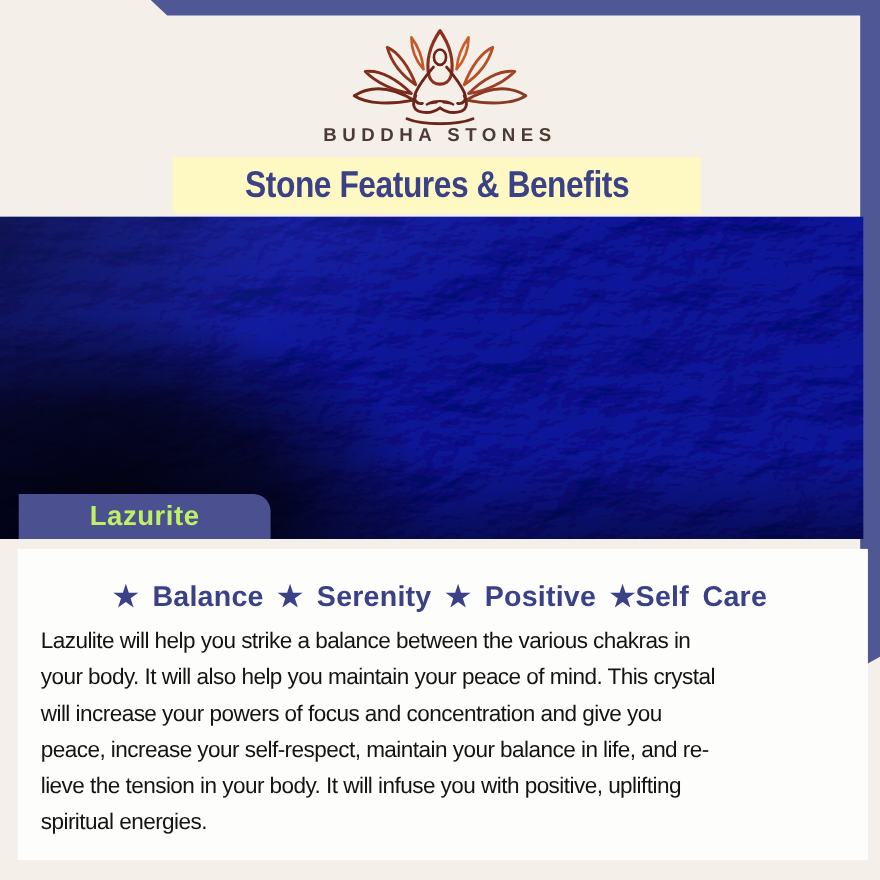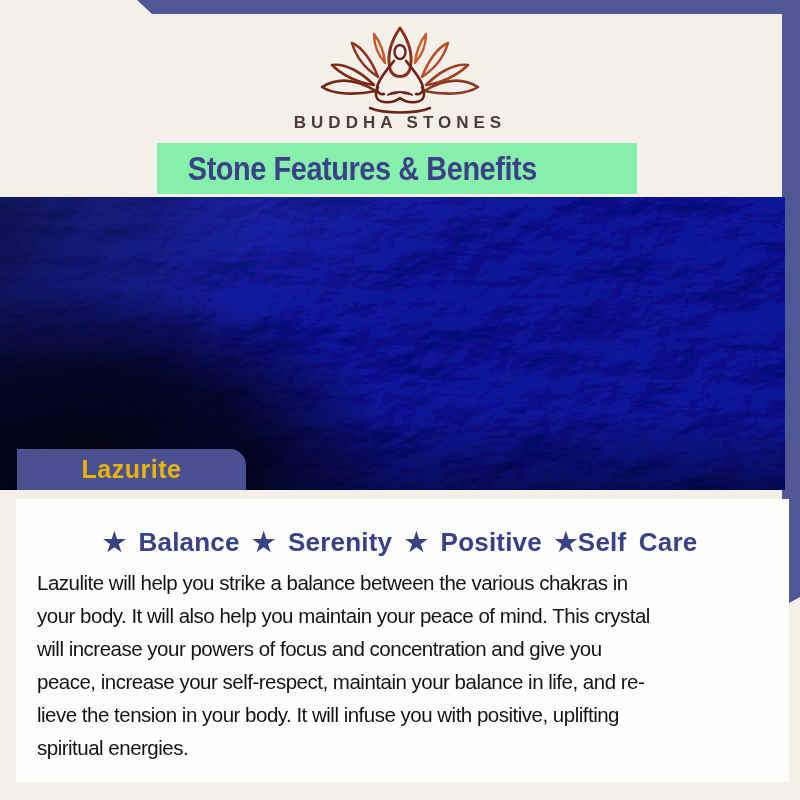--- a/index.html
+++ b/index.html
@@ -7,39 +7,39 @@
        background:#f5efe9;font-family:"Liberation Sans",sans-serif;}
   #frame-top-right{left:0;top:0;width:800px;height:800px;background:#4f5795;
     clip-path:polygon(137px 0,800px 0,800px 597px,782px 607px,782px 14px,152px 14px);}
 
   
   #logo{position:absolute;left:318px;top:24px;width:164px;height:90px;}
   #brand-name{position:absolute;left:0;top:113px;width:800px;text-align:center;
     font-family:Liberation Sans, sans-serif;font-size:17px;letter-spacing:5px;
     color:#4b3b33;font-weight:600;}
   #title-box{position:absolute;left:157px;top:143px;width:480px;height:51px;
-    background:#86efac;display:flex;align-items:center;justify-content:flex-start;}
+    background:#fef9c3;display:flex;align-items:center;justify-content:center;}
   #page-title{font-size:34px;font-weight:700;color:#3b4187;white-space:nowrap;
     transform:scaleX(0.85);letter-spacing:-0.5px;}
 
   
   #stone-photo{position:absolute;left:0;top:197px;width:785px;height:293px;
     overflow:hidden;background:#1d2878;}
   #stone-photo svg{display:block;}
   .shadow{position:absolute;left:0;top:0;width:100%;height:100%;pointer-events:none;}
   #shadow-bl{background:radial-gradient(ellipse 430px 250px at 13% 88%,
       rgba(2,2,12,0.95) 0%,rgba(2,2,12,0.75) 35%,rgba(2,2,12,0) 68%);}
   #shadow-left{background:linear-gradient(110deg,rgba(0,0,8,0.5) 0%,rgba(0,0,8,0) 30%);}
   #shadow-bottom{background:linear-gradient(to top,rgba(0,0,12,0.45) 0%,rgba(0,0,12,0) 26%);}
   #hl-top{background:linear-gradient(155deg,rgba(80,100,220,0.28) 0%,rgba(80,100,220,0) 42%);}
 
   
   #stone-name-label{position:absolute;left:17px;top:449px;width:229px;height:41px;
     background:#4b5190;border-radius:0 16px 0 0;display:flex;align-items:center;
-    justify-content:center;color:#eab308;font-size:25px;font-weight:700;
+    justify-content:center;color:#bef264;font-size:25px;font-weight:700;
     letter-spacing:0.5px;}
 
   
   #text-panel{position:absolute;left:16px;top:499px;width:773px;height:283px;
     background:#fdfdfc;}
   #benefits-headline{position:absolute;left:0;top:527px;width:800px;text-align:center;
     font-size:26px;font-weight:700;color:#3a4187;word-spacing:5px;letter-spacing:0.2px;}
   #description-text{position:absolute;left:37px;top:566px;width:740px;
     font-size:20.5px;line-height:33px;font-weight:400;letter-spacing:-0.5px;
     color:#141414;white-space:pre-line;}

